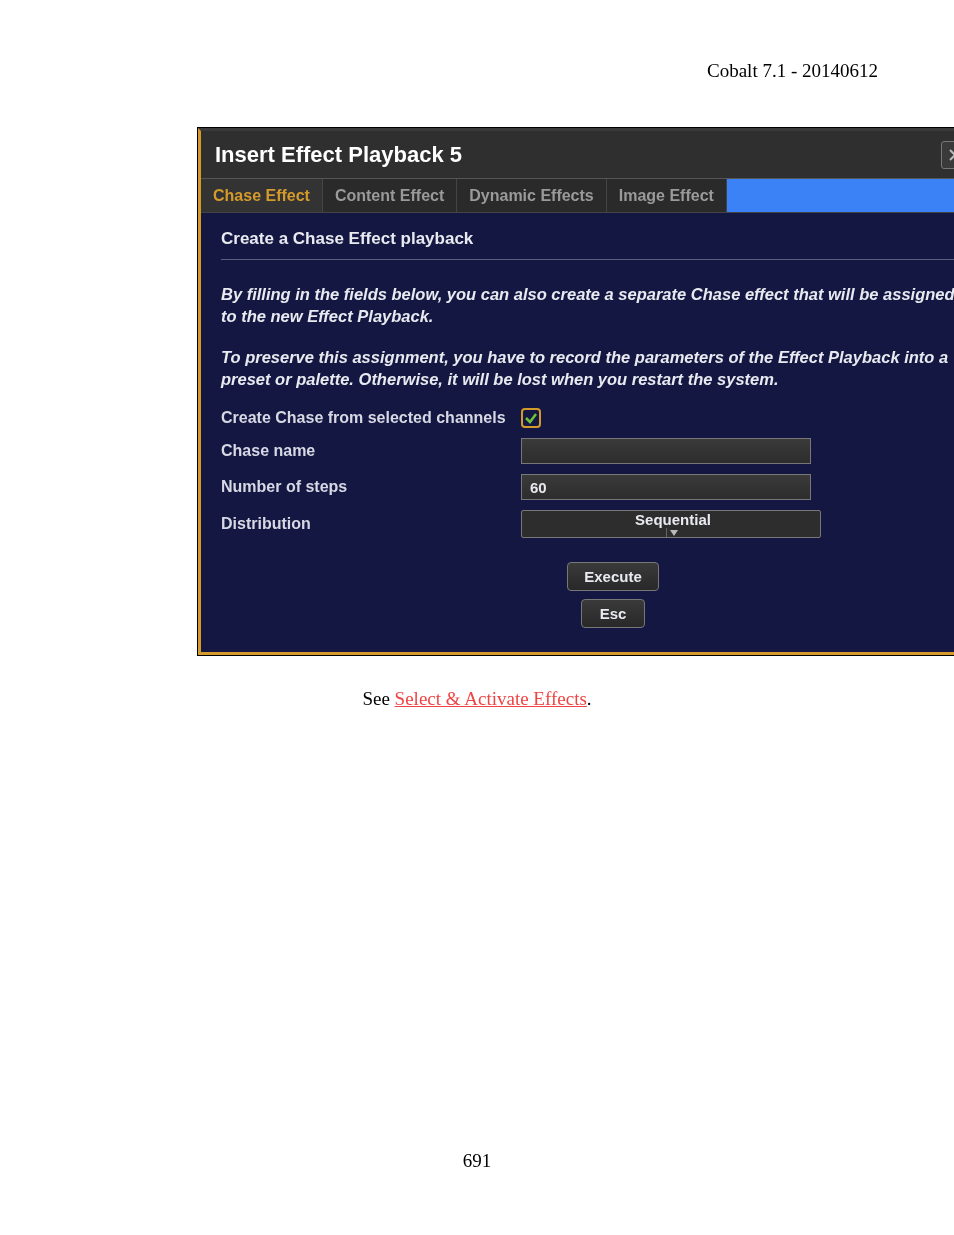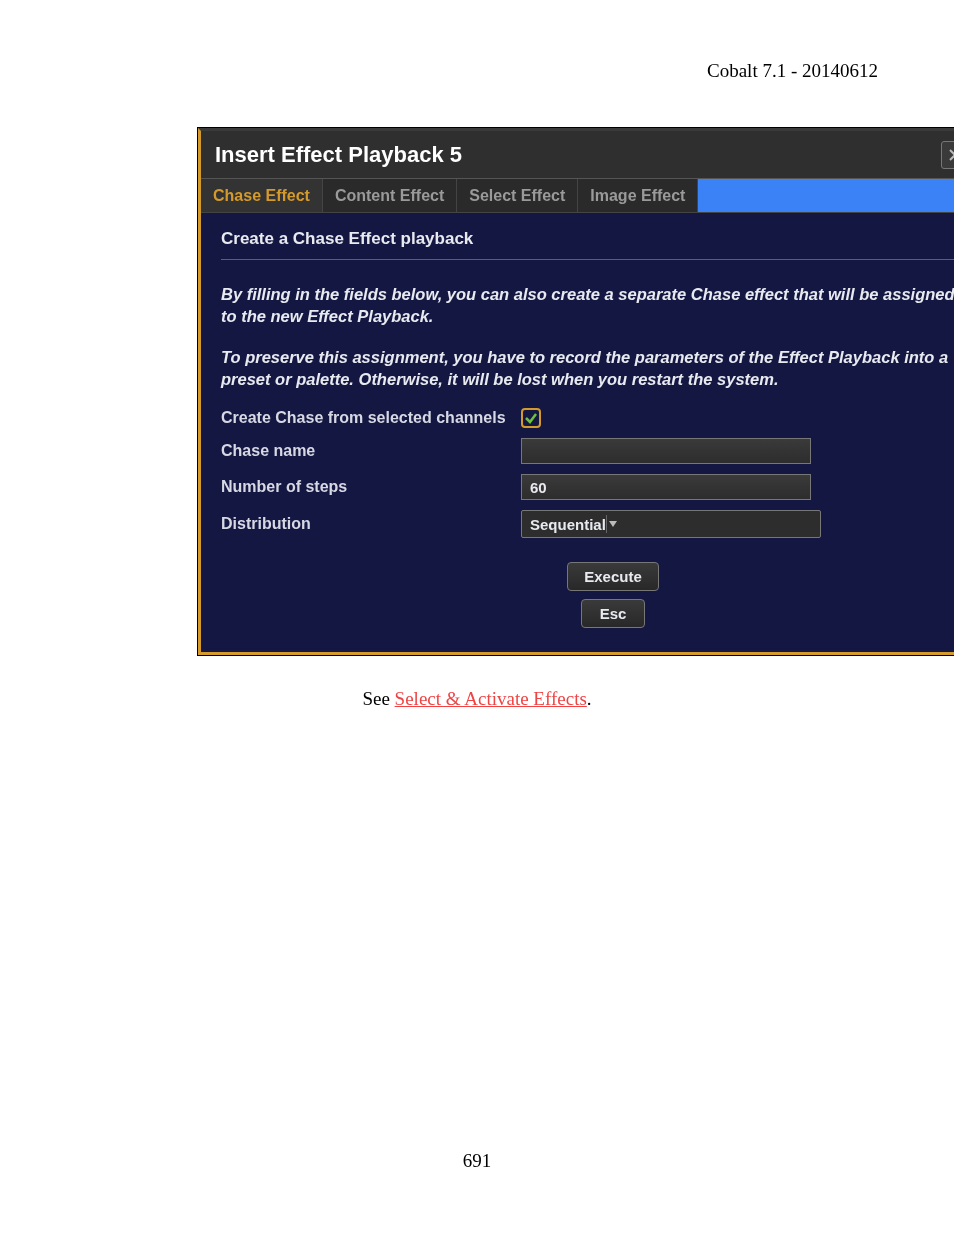--- a/index.html
+++ b/index.html
@@ -131,23 +131,24 @@
     font-size: 15px;
   }
   .select-wrap {
     width: 300px;
     height: 28px;
     border: 1px solid #777;
     border-radius: 2px;
     background: #2d2d2d;
     display:flex;
     align-items:center;
-    justify-content:flex-start;
+    justify-content:flex-end;
     padding: 0 4px 0 8px;
     cursor:pointer;
+    flex-direction:column;
   }
   .select-text {
     color: #e8eaf0;
     font-weight: bold;
     font-size: 15px;
   }
   .select-caret {
     width: 14px;
     height: 18px;
     border-left: 1px solid #666;
@@ -209,21 +210,21 @@
       <svg width="14" height="14" viewBox="0 0 14 14">
         <line x1="2" y1="2" x2="12" y2="12" stroke="#bbb" stroke-width="2"></line>
         <line x1="12" y1="2" x2="2" y2="12" stroke="#bbb" stroke-width="2"></line>
       </svg>
     </div>
   </div>
 
   <div class="tabs">
     <div class="tab active">Chase Effect</div>
     <div class="tab">Content Effect</div>
-    <div class="tab">Select Effect</div>
+    <div class="tab">Dynamic Effects</div>
     <div class="tab">Image Effect</div>
   </div>
 
   <div class="body-area">
     <div class="section-title">Create a Chase Effect playback</div>
     <div class="desc">By filling in the fields below, you can also create a separate Chase effect that will be assigned to the new Effect Playback.</div>
     <div class="desc">To preserve this assignment, you have to record the parameters of the Effect Playback into a preset or palette. Otherwise, it will be lost when you restart the system.</div>
 
     <div class="form-row">
       <div class="form-label">Create Chase from selected channels</div>

